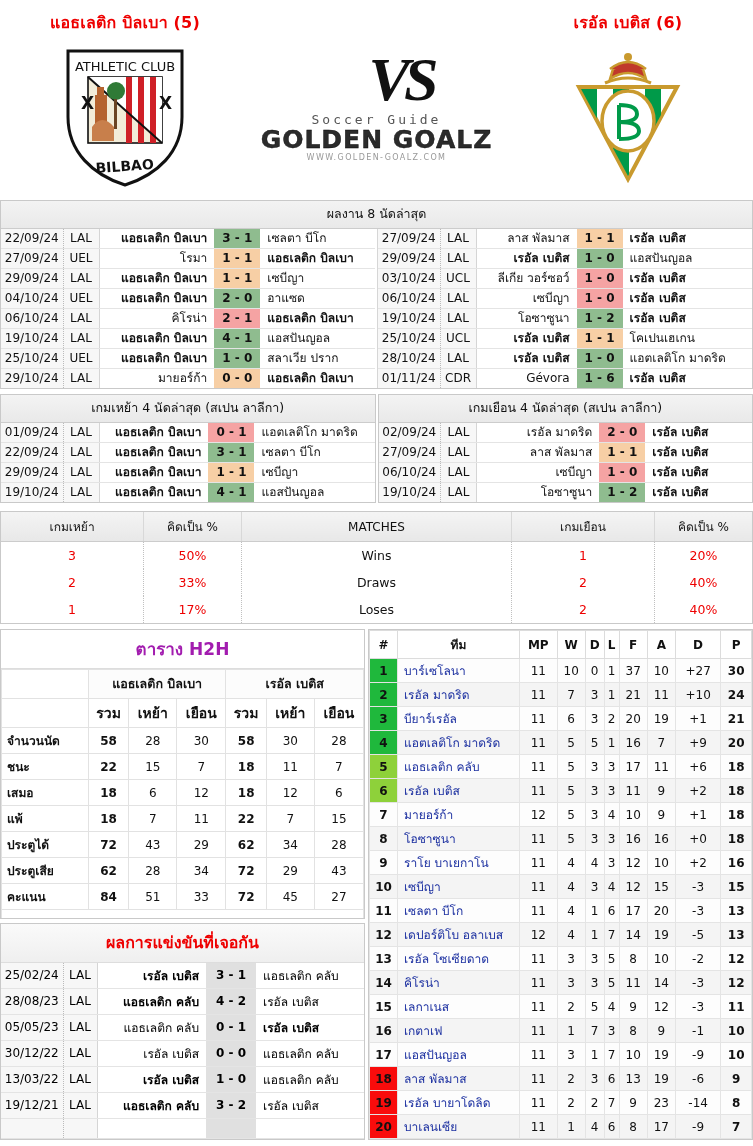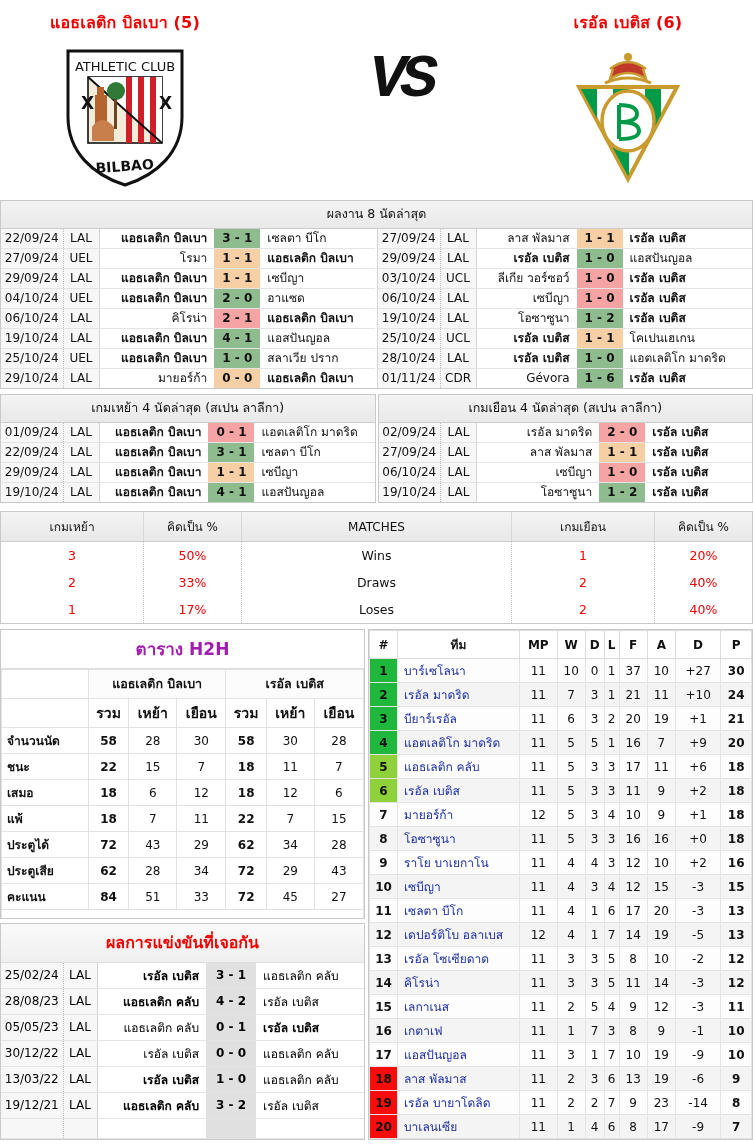--- a/index.html
+++ b/index.html
@@ -38,21 +38,21 @@
   .crest-wrap { margin-top: 12px; height: 140px; display:flex; align-items:center; justify-content:center; }
 
   .mid-col {
     width: 253px;
     display: flex;
     flex-direction: column;
     align-items: center;
     padding-top: 52px;
   }
   .vs-text {
-    font-family: Liberation Mono, monospace;
+    font-family: Liberation Serif, serif;
     font-size: 62px;
     font-weight: bold;
     line-height: .9;
     color: #111;
     font-style: italic;
     letter-spacing: -6px;
     margin-left: 48px;
   }
   .brand { margin-top: 4px; text-align: center; }
   .brand-top {
@@ -220,20 +220,25 @@
           <path d="M30 80 q10 -14 22 0 v14 H30 Z" fill="#c87f4b"></path>
           <text x="19" y="62" font-size="17" font-weight="bold" fill="#111" font-family="DejaVu Sans, sans-serif">X</text>
           <text x="97" y="62" font-size="17" font-weight="bold" fill="#111" font-family="DejaVu Sans, sans-serif">X</text>
           <text x="63" y="124" font-size="14" font-weight="bold" fill="#111" text-anchor="middle" font-family="DejaVu Sans, sans-serif" transform="rotate(-4 63 124)">BILBAO</text>
         </svg>
       </div>
     </div>
 
     <div class="mid-col">
       <div class="vs-text">VS</div>
+      <div class="brand">
+        <div class="brand-top">Soccer Guide</div>
+        <div class="brand-main">GOLDEN GOALZ</div>
+        <div class="brand-url">WWW.GOLDEN-GOALZ.COM</div>
+      </div>
     </div>
 
     <div class="team-col">
       <div class="team-name">เรอัล เบติส (6)</div>
       <div class="crest-wrap">
         <svg width="126" height="140" viewBox="0 0 126 140">
           <path d="M14 40 H112 L63 132 Z" fill="#ffffff" stroke="#c99a2e" stroke-width="4"></path>
           <clipPath id="tri">
               <path d="M16 42 H110 L63 129 Z"></path>
             </clipPath>

